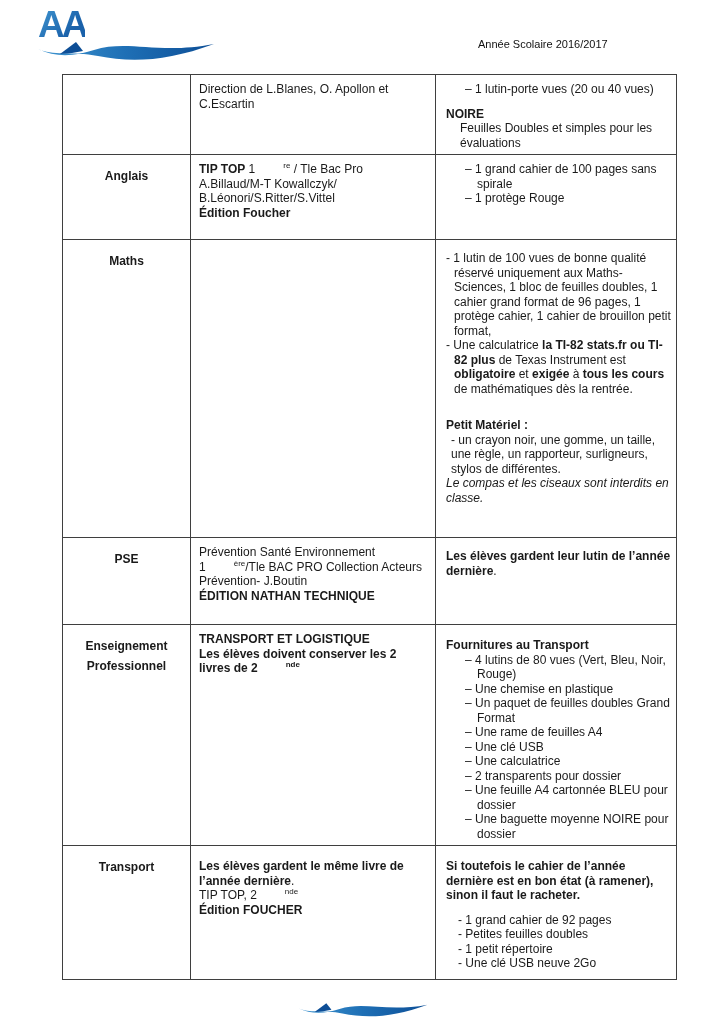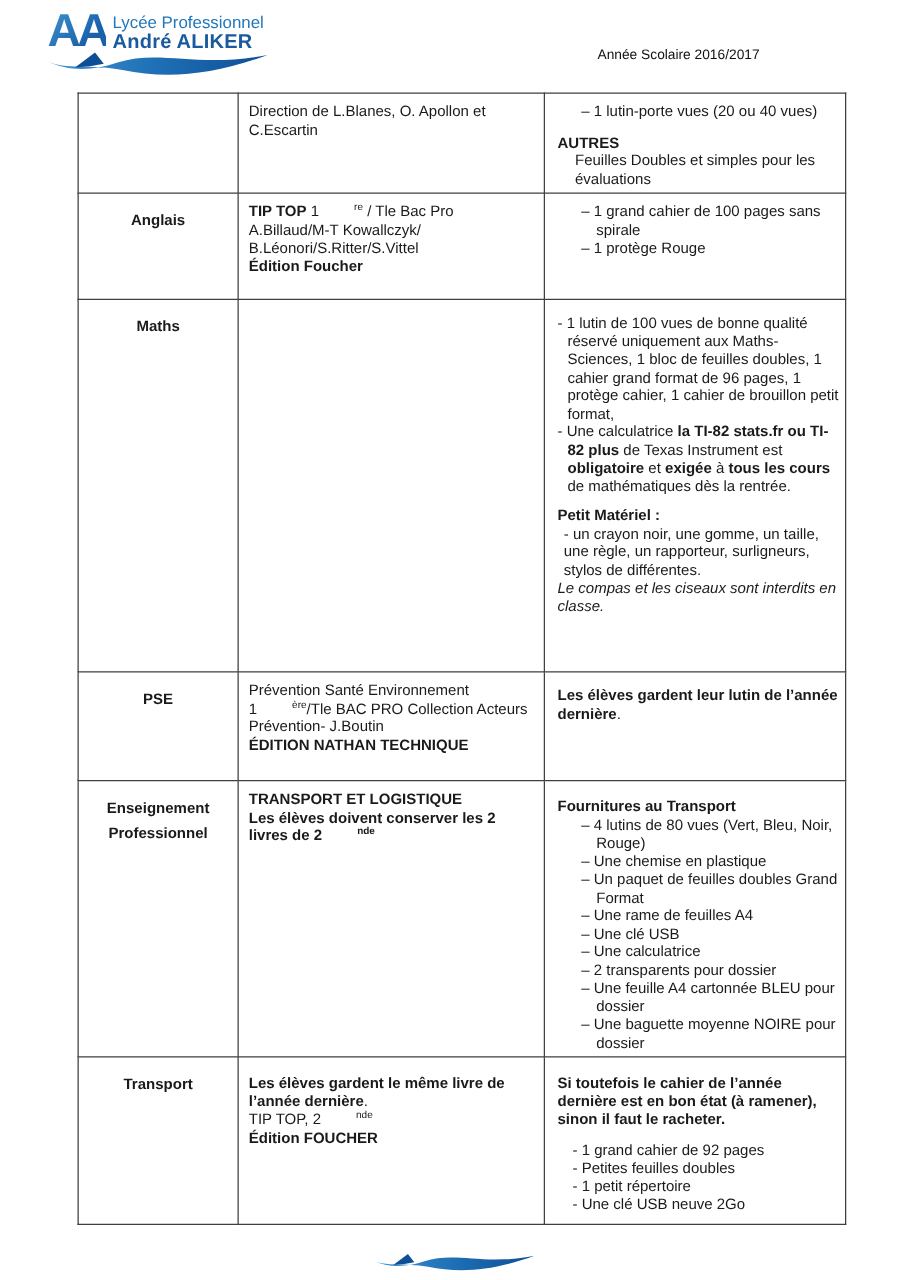--- a/index.html
+++ b/index.html
@@ -29,37 +29,33 @@
   td.subject-cell{text-align:center;font-weight:bold;padding-top:11px;line-height:20px;}
   td.book-cell{padding:7px 4px 4px 8px;}
   td.supplies-cell{padding:7px 5px 4px 10px;}
   .b{font-weight:bold;}
   .i{font-style:italic;}
   .hang-en{padding-left:12px;text-indent:-12px;margin-left:19px;}
   .hang-hy{padding-left:8px;text-indent:-8px;}
   .petit{padding-left:5px;}
   .sub-indent{padding-left:14px;}
   .list-indent{padding-left:12px;}
-  .mt{margin-top:9px;}
+  .mt{margin-top:22px;}
   .mt-sm{margin-top:10px;}
   sup{font-size:8px;line-height:0;padding-left:28px;}
   
   .footer-wave{position:absolute;left:297px;top:1001px;}
 </style>
 </head>
 <body>
 
 <div class="page">
 
   <div class="logo">
     <div class="logo-monogram">AA</div>
-    <div class="logo-text">
-      <div class="logo-line1">Lycée Professionnel</div>
-      <div class="logo-line2">André ALIKER</div>
-    </div>
     <svg class="logo-wave" width="180" height="22" viewBox="0 0 180 22">
       <defs>
         <linearGradient id="wg" x1="0" y1="0" x2="1" y2="0">
           <stop offset="0" stop-color="#3f95d0"></stop>
           <stop offset="0.5" stop-color="#1e6fb5"></stop>
           <stop offset="1" stop-color="#0d4e96"></stop>
         </linearGradient>
       </defs>
       <path d="M2 8 C 20 17, 40 15, 58 9 C 92 -2, 122 14, 178 3 C 132 20, 96 22, 62 15 C 36 10, 16 15, 2 8 Z" fill="url(#wg)"></path>
       <path d="M24 13 L 40 1 L 47 10 L 36 12 Z" fill="#0d4e96"></path>
@@ -75,21 +71,21 @@
     </colgroup>
 
     <tbody>
         <tr style="height:80px">
       <td class="subject-cell"></td>
       <td class="book-cell">
         <div>Direction de L.Blanes, O. Apollon et C.Escartin</div>
       </td>
       <td class="supplies-cell">
         <div class="hang-en">– 1 lutin-porte vues (20 ou 40 vues)</div>
-        <div class="b mt-sm">AUTRES</div>
+        <div class="b mt-sm">NOIRE</div>
         <div class="sub-indent">Feuilles Doubles et simples pour les évaluations</div>
       </td>
     </tr>
 
     <tr style="height:85px">
       <td class="subject-cell">Anglais</td>
       <td class="book-cell">
         <div><span class="b">TIP TOP</span><span> 1</span><sup>re</sup><span> / Tle Bac Pro</span></div>
         <div>A.Billaud/M-T Kowallczyk/</div>
         <div>B.Léonori/S.Ritter/S.Vittel</div>

